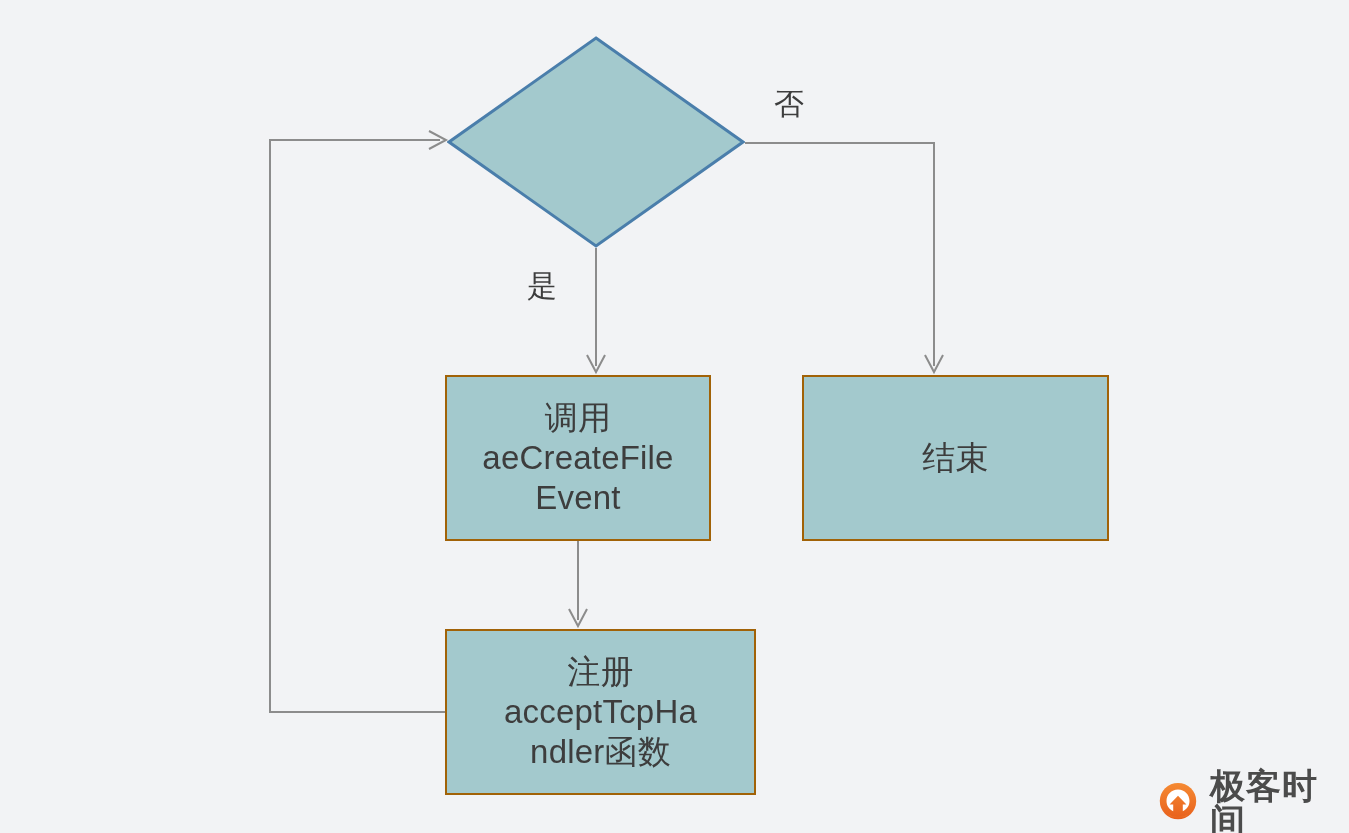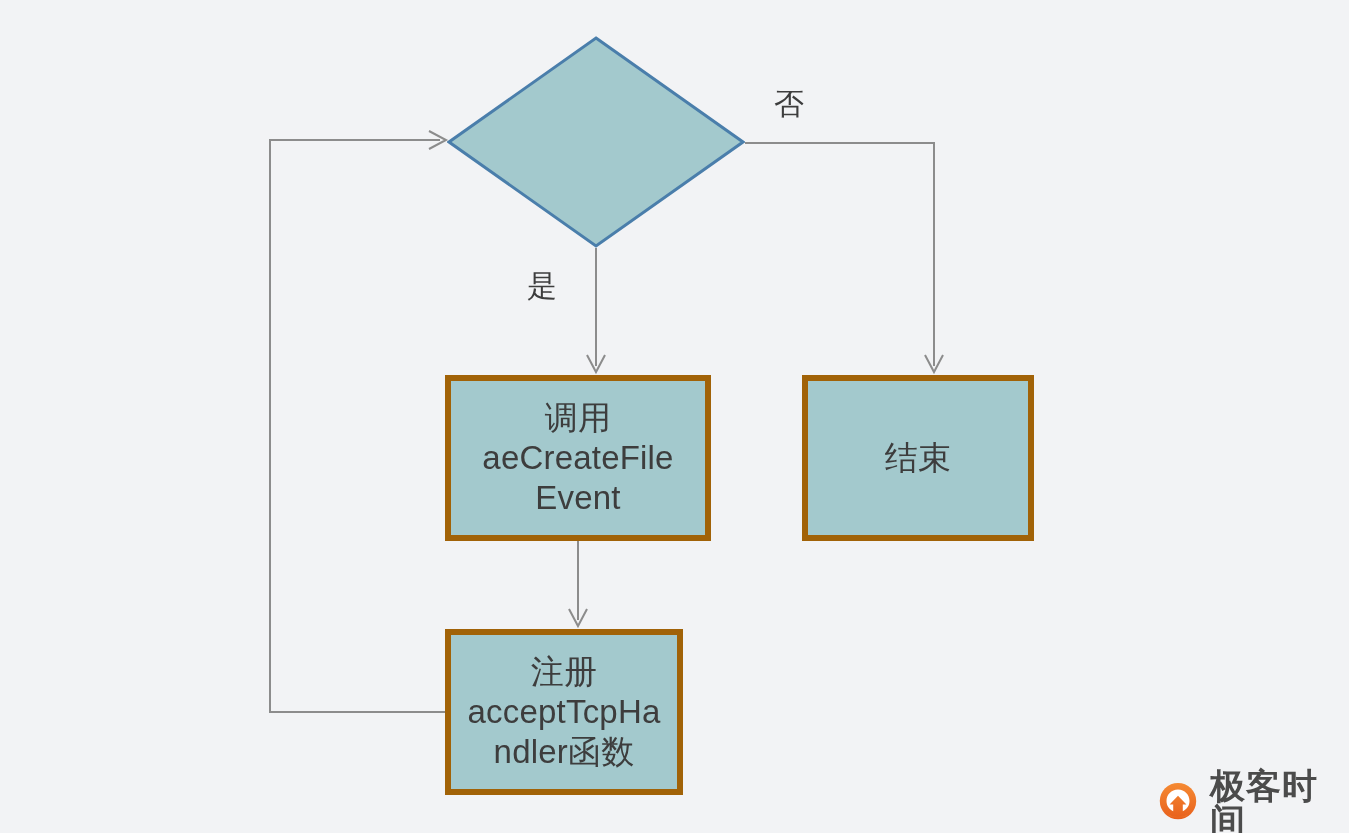--- a/index.html
+++ b/index.html
@@ -31,21 +31,21 @@
     display: flex;
     align-items: center;
     justify-content: center;
     text-align: center;
     color: #3d3d3d;
     line-height: 1.22;
   }
 
   .process-box {
     background: #a3c9cd;
-    border: 6px solid #a16207;
+    border: 2px solid #a16207;
     font-size: 33px;
     letter-spacing: 0.2px;
   }
   .process-box .node-label {
     white-space: pre-line;
     display: block;
     width: 118%;
   }
 
   .decision {
@@ -134,27 +134,27 @@
       <polygon points="149,2 296,106 149,210 2,106" fill="#a3c9cd" stroke="#4a7eab" stroke-width="3"></polygon>
     </svg>
   </div>
 
   <div class="node process-box" style="left:445px; top:375px; width:266px; height:166px;">
     <span class="node-label">调用
 aeCreateFile
 Event</span>
   </div>
 
-  <div class="node process-box" style="left:445px; top:629px; width:238px; height:166px;">
+  <div class="node process-box" style="left:445px; top:629px; width:311px; height:166px;">
     <span class="node-label">注册
 acceptTcpHa
 ndler函数</span>
   </div>
 
-  <div class="node process-box" style="left:802px; top:375px; width:232px; height:166px;">
+  <div class="node process-box" style="left:802px; top:375px; width:307px; height:166px;">
     <span class="node-label">结束</span>
   </div>
 
   <div class="edge-label" style="left:774px; top:84px;">否</div>
 
   <div class="edge-label" style="left:527px; top:266px;">是</div>
 
   <div id="brand-logo">
     <svg class="logo-mark" viewBox="0 0 48 48">
       <circle cx="24" cy="22" r="19" fill="url(#logoGrad)"></circle>

